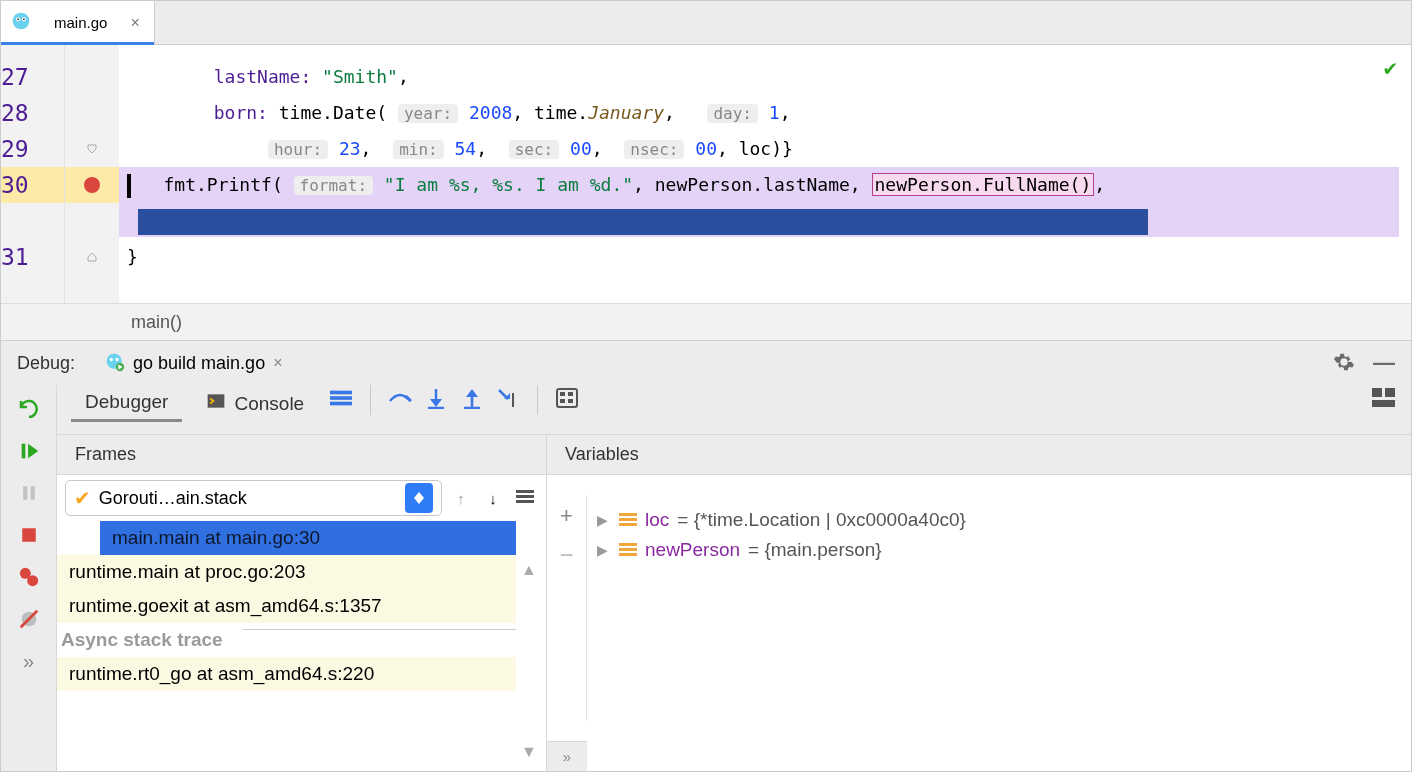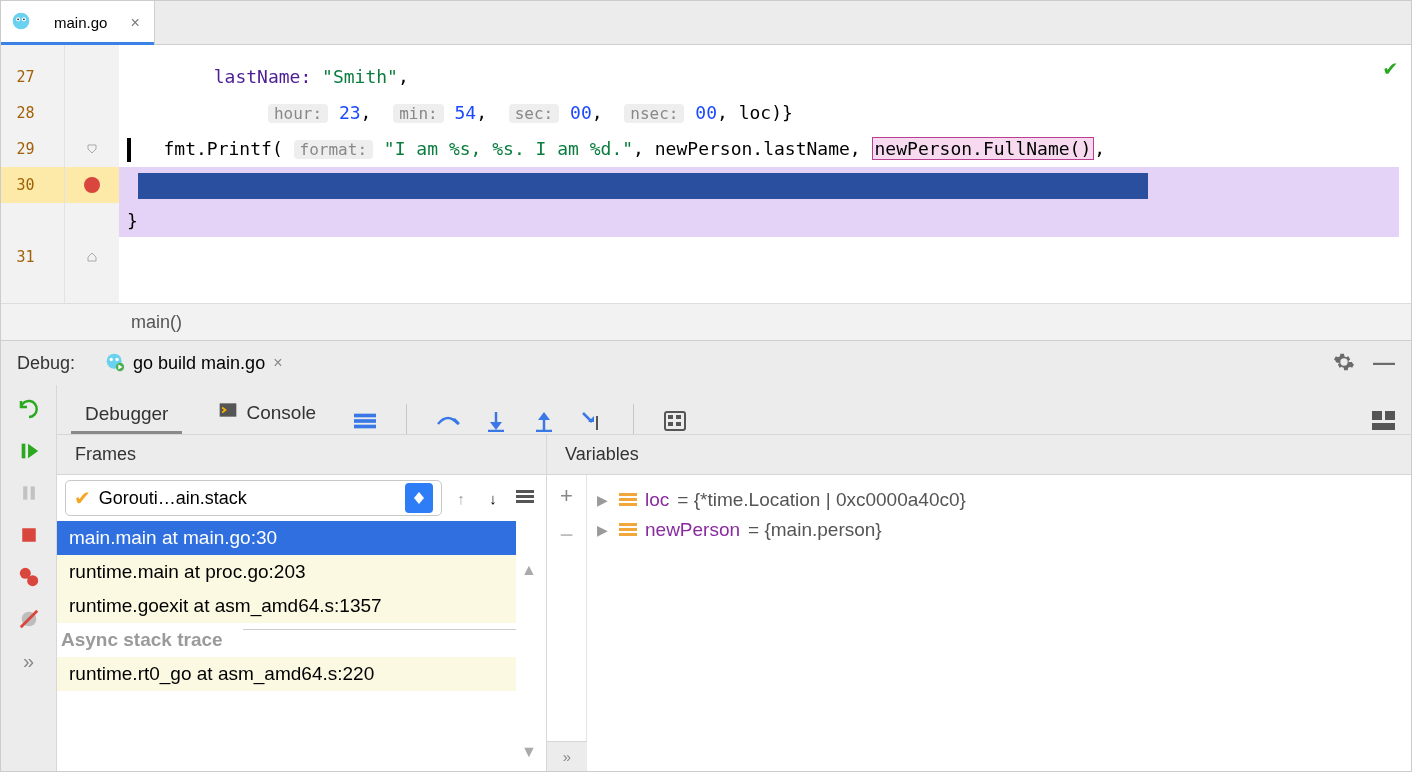--- a/index.html
+++ b/index.html
@@ -7,21 +7,21 @@
 
   
   .tabbar { height: 44px; background: #ececec; border-bottom: 1px solid #cfcfcf; display:flex; align-items:stretch; }
   .tab { background:#fff; border-right:1px solid #cfcfcf; display:flex; align-items:center; padding:0 14px 0 10px; gap:23px; position:relative;}
   .tab .underline{position:absolute;bottom:-1px;left:0;right:0;height:3px;background:#3b82e6;}
   .go-icon { width:20px;height:20px; }
   .tab-close { color:#7a7a7a; font-size:16px; }
 
   
   .editor { display:flex; flex:1 0 auto; background:#fff; position:relative; }
-  .gutter { width:64px; background:#f2f2f2; color:#a16207; font-family:"Menlo","Consolas",monospace; font-size:15px; text-align:center; padding-top:14px; border-right:1px solid #e3e3e3;}
+  .gutter { width:64px; background:#f2f2f2; color:#4c1d95; font-family:"Menlo","Consolas",monospace; font-size:23px; text-align:left; padding-top:14px; border-right:1px solid #e3e3e3;}
   .gutter div { height:36px; line-height:36px; padding-right:14px; }
   .gutter-icons { width:54px; background:#f2f2f2; padding-top:14px;}
   .gutter-icons div { height:36px; display:flex; align-items:center; justify-content:center;}
   .code { flex:1; padding-top:14px; font-family:"Menlo","Consolas",monospace; font-size:18px; position:relative;}
   .codeline { height:36px; line-height:36px; white-space:pre; padding-left:8px;}
   .wrapline{ height:36px; line-height:36px; white-space:pre; padding-left:8px;}
   .hint { background:#eee; border-radius:4px; color:#888; padding:0 6px; font-size:16px;}
   .kw-field{color:#4c1d95;}
   .str{color:#0a7d3e;}
   .num{color:#1a49ff;}
@@ -42,38 +42,38 @@
   .dbg-header .lbl { padding:0 16px; font-size:18px; color:#333;}
   .dbg-tab { display:flex; align-items:center; gap:8px; padding:0 14px; height:100%;}
   .gear { position:absolute; right:56px; color:#6b6b6b;}
   .min { position:absolute; right:16px; color:#6b6b6b; font-weight:bold; font-size:22px;}
 
   
   .dbg-body { flex:1; display:flex; overflow:hidden;}
   .dbg-left-rail { width:56px; background:#ececec; border-right:1px solid #d7d7d7; display:flex; flex-direction:column; align-items:center; padding-top:10px; gap:14px;}
   .rail-btn { width:28px; height:28px; display:flex; align-items:center; justify-content:center;}
   .dbg-main { flex:1; display:flex; flex-direction:column; background:#fff;}
-  .dbg-toolbar { height:50px; background:#ececec; border-bottom:1px solid #d7d7d7; display:flex; align-items:flex-end; padding:0 14px; gap:22px;}
+  .dbg-toolbar { height:50px; background:#ececec; border-bottom:1px solid #d7d7d7; display:flex; align-items:flex-start; padding:0 14px; gap:10px;}
   .tb-tab { padding:6px 14px; font-size:19px; color:#333; border-bottom:3px solid transparent;}
   .tb-tab.active{ border-bottom-color:#8a8a8a;}
   .tb-sep { width:1px; height:30px; background:#c7c7c7; margin:0 6px;}
   .tb-ico { width:26px;height:26px; display:flex;align-items:center;justify-content:center;}
   .tb-right{margin-left:auto;display:flex;align-items:center;gap:10px;}
 
   
   .dbg-split { flex:1; display:flex;}
   .frames-pane { width:490px; border-right:1px solid #d7d7d7; display:flex; flex-direction:column;}
-  .vars-pane { flex:1; display:flex; flex-direction:column;}
+  .vars-pane { flex:1; display:flex; flex-direction:column;gap:20px;}
   .pane-hdr { height:40px; background:#ececec; border-bottom:1px solid #d7d7d7; display:flex; align-items:center; padding-left:18px; font-size:18px; color:#333;}
   .frame-tools { height:46px; display:flex; align-items:center; padding:0 8px; gap:6px; background:#fff;}
   .goroutine-select { flex:1; height:36px; border:1px solid #c8c8c8; border-radius:5px; display:flex; align-items:center; padding:0 8px; gap:8px; font-size:18px;}
   .go-sel-btn { width:28px; height:30px; background:#2f7df6; border-radius:4px; display:flex;flex-direction:column;align-items:center;justify-content:center;}
   .frame-list { flex:1; overflow:auto;}
   .frame-item { padding:6px 12px; font-size:19px; }
-  .frame-item.sel { background:#2f6fe0; color:#ffffff;}
+  .frame-item.sel { background:#2f6fe0; color:#0f172a;margin-left:43px;}
   .frame-item.soft { background:#fbf9e2;}
   .async-label { color:#9a9a9a; font-weight:bold; padding:6px 0 6px 4px; font-size:19px; display:flex; align-items:flex-start; gap:20px;}
   .async-label .ln{flex:1;height:1px;background:#ccc;}
 
   .vars-tools{width:40px; background:#fff; border-right:1px solid #e3e3e3; display:flex; flex-direction:column; align-items:center; padding-top:8px; gap:12px;}
   .vars-cols{display:flex; flex:1;}
   .vars-list{flex:1; padding:10px 4px; font-size:19px;}
   .var-row{display:flex;align-items:center;gap:8px;padding:4px 6px;}
   .tri{color:#9a9a9a;font-size:14px;display:inline-block;width:14px;}
   .var-ico-box{width:18px;height:14px;display:flex;flex-direction:column;gap:2px;}
@@ -134,20 +134,21 @@
           </svg>
         </span>
       </div>
   </div>
   <div class="code">
     <div class="exec-line-bg"></div>
     <span class="checkmark">✔</span>
 
     <div class="codeline">        <span class="kw-field">lastName:</span> <span class="str">"Smith"</span><span>,</span></div>
 
+    <div class="codeline">        <span class="kw-field">born:</span> <span>time.Date(</span> <span class="hint">year:</span> <span class="num">2008</span><span>, time.</span><span class="const">January</span><span>,  </span> <span class="hint">day:</span> <span class="num">1</span><span>,</span></div>
 
     <div class="codeline">             <span class="hint">hour:</span> <span class="num">23</span><span>, </span> <span class="hint">min:</span> <span class="num">54</span><span>, </span> <span class="hint">sec:</span> <span class="num">00</span><span>, </span> <span class="hint">nsec:</span> <span class="num">00</span><span>, loc)}</span></div>
 
     <div class="codeline"><span style="display:inline-block;width:4px;height:24px;background:#000;vertical-align:middle;"></span>   <span>fmt.Printf(</span> <span class="hint">format:</span> <span class="str">"I am %s, %s. I am %d."</span><span>, newPerson.lastName, </span><span class="boxed">newPerson.FullName()</span><span>,</span></div>
 
     <div class="wrapline"> <span class="sel-dark" style="display:inline-block;width:1010px;height:26px;vertical-align:middle;"></span></div>
 
     <div class="codeline"><span>}</span></div>
   </div>
 </div>

